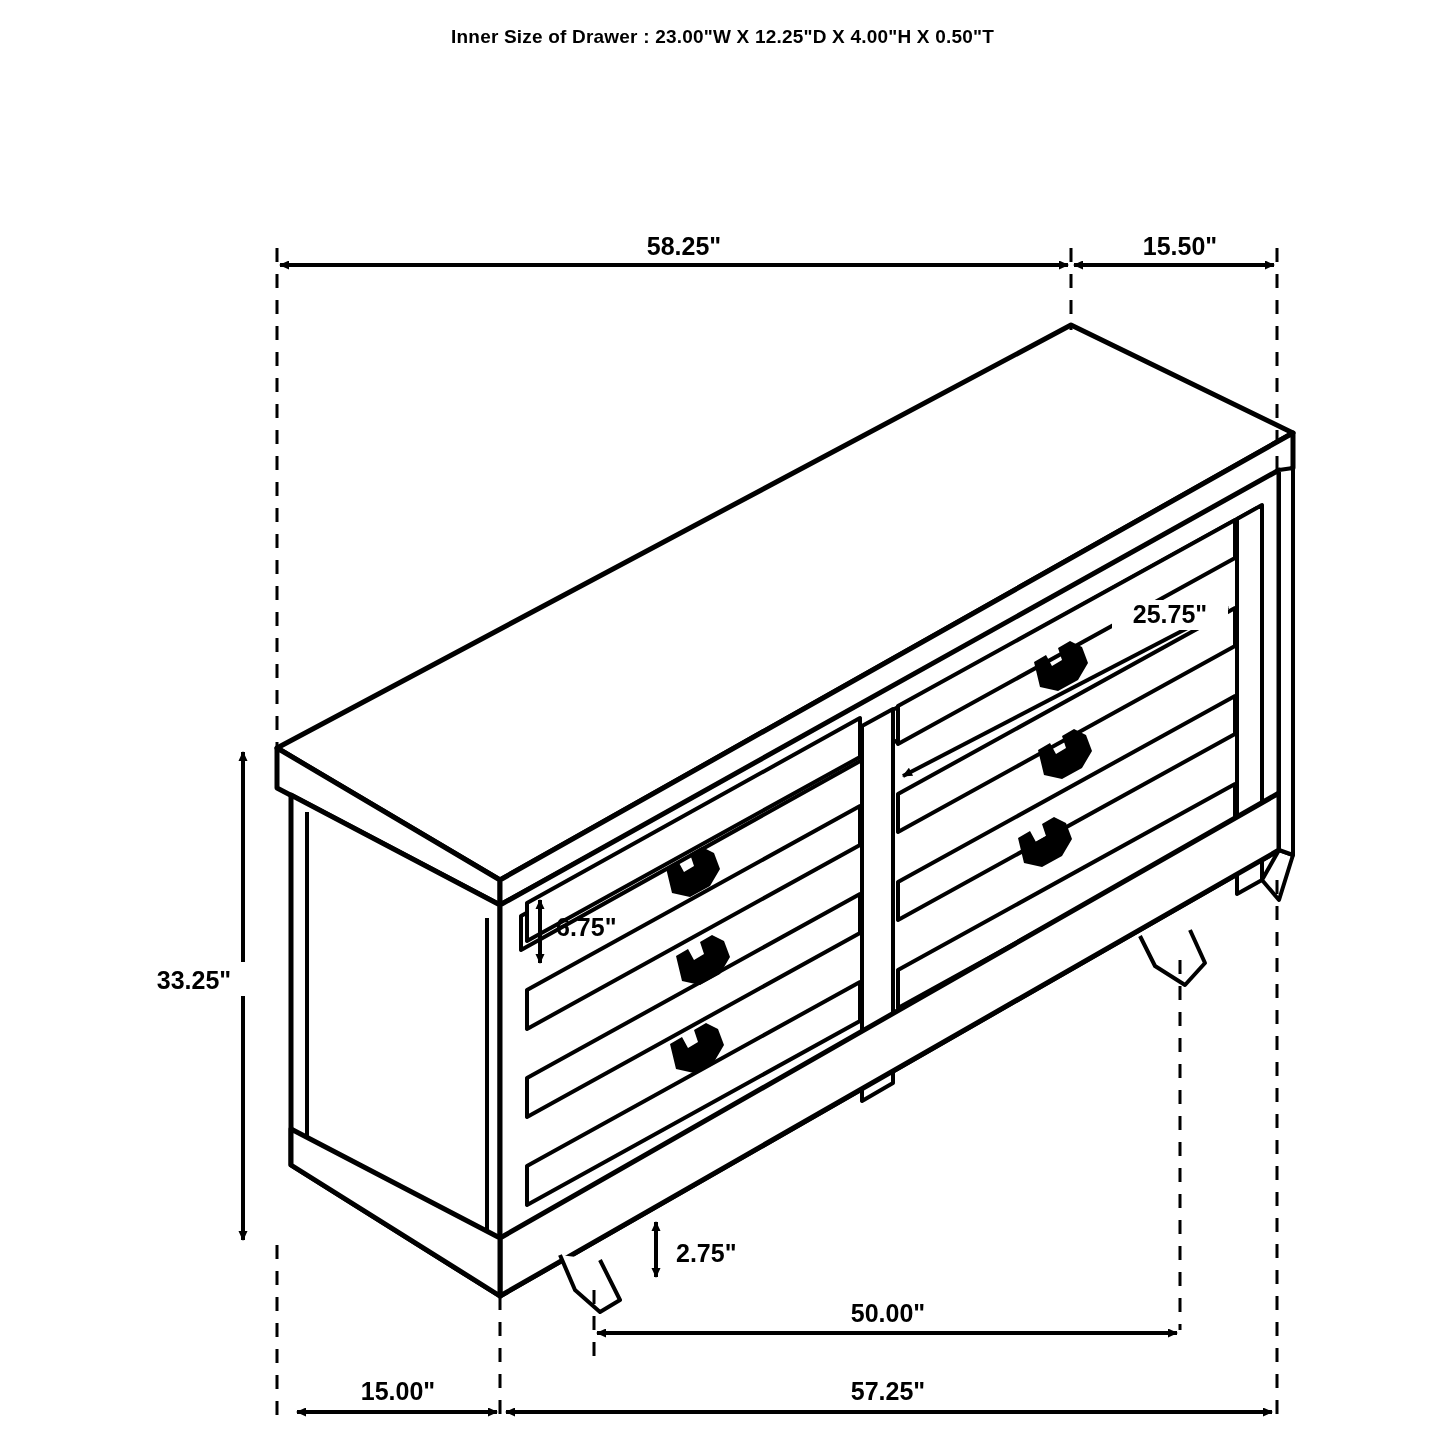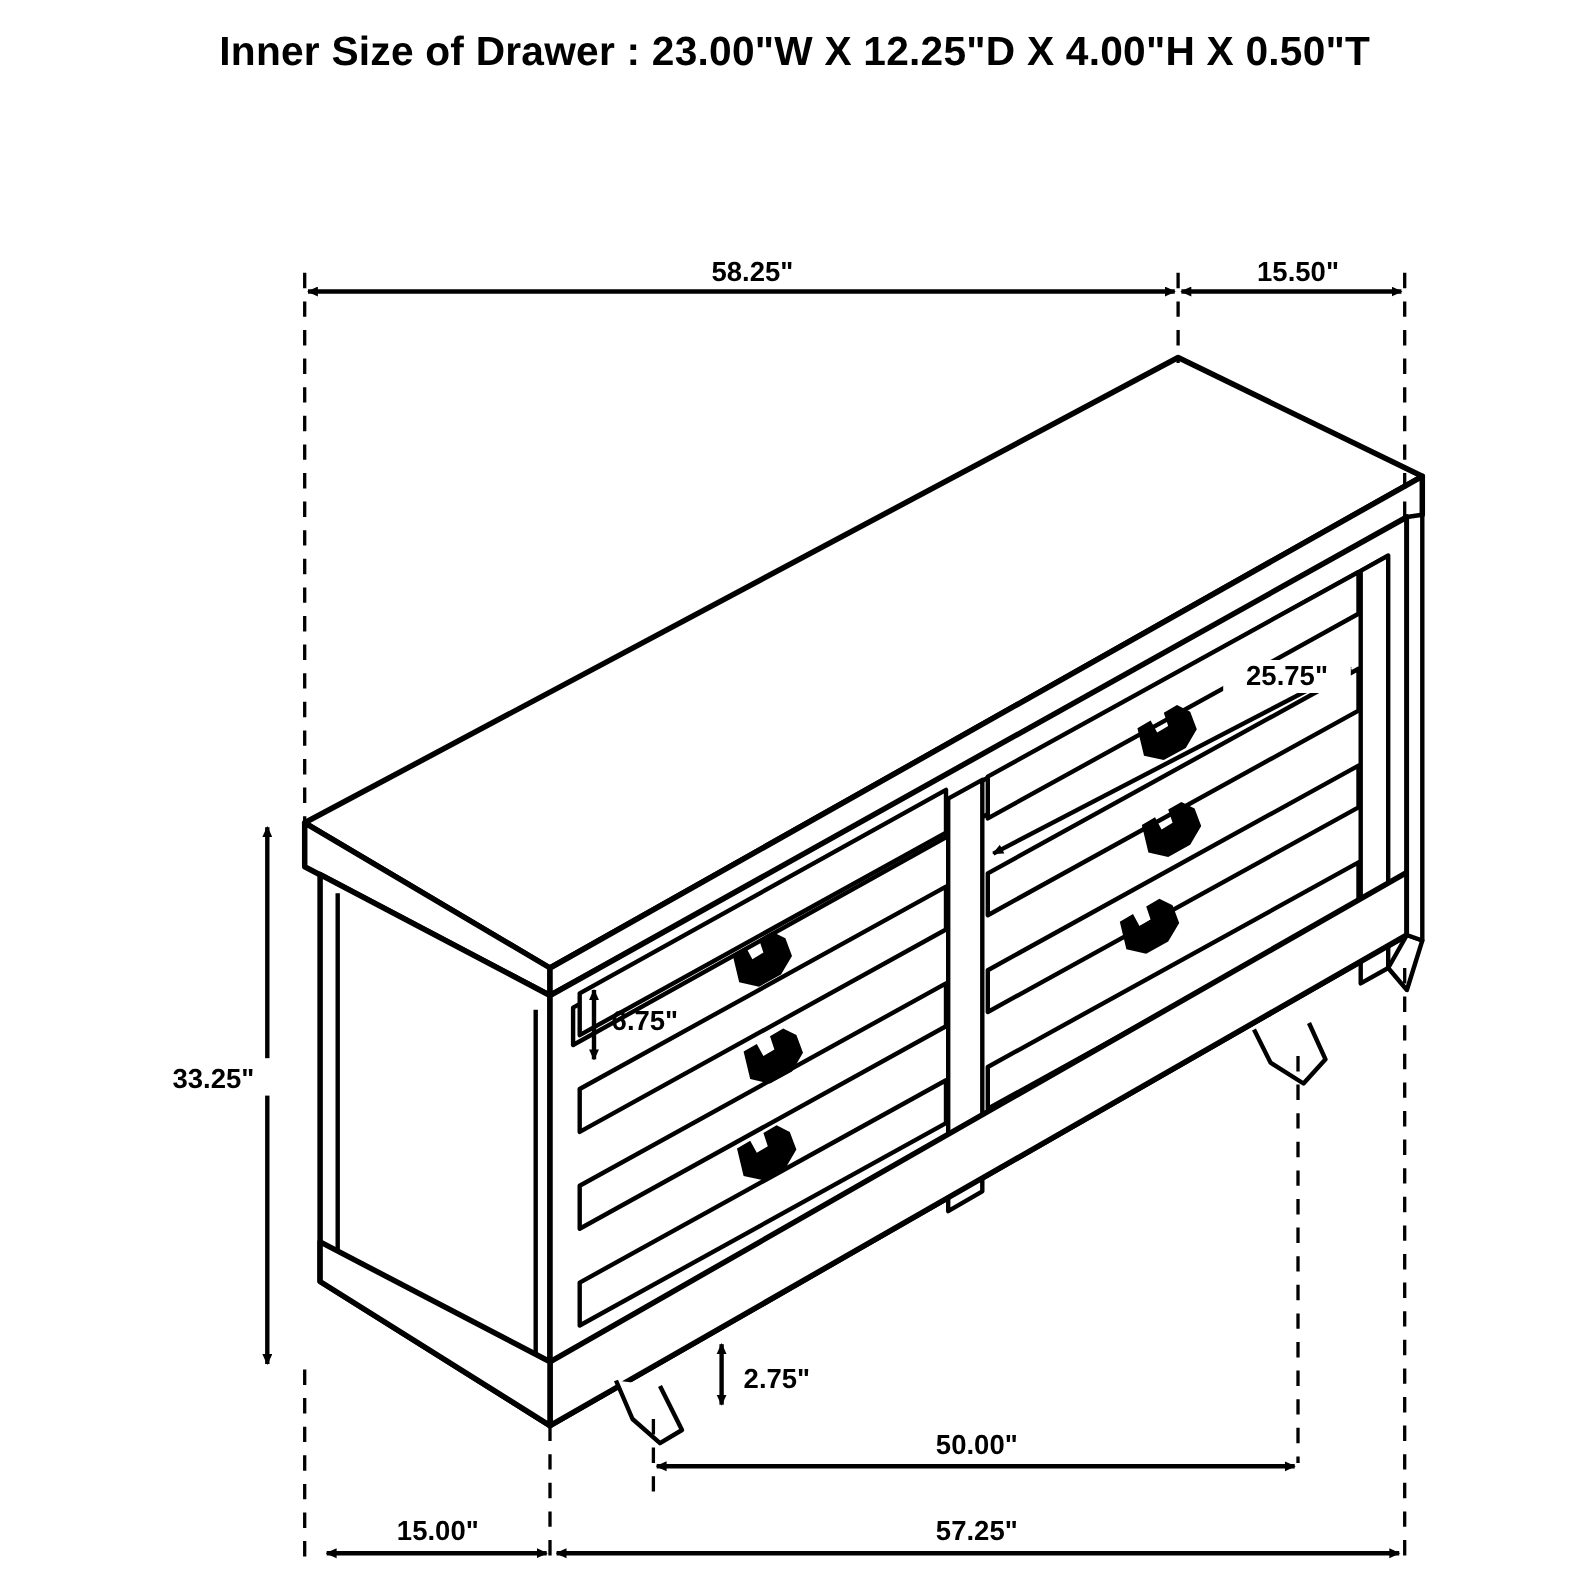--- a/index.html
+++ b/index.html
@@ -18,21 +18,21 @@
     position: relative;
     width: 1445px;
     height: 1445px;
   }
   #title {
     position: absolute;
     top: 26px;
     left: 0;
     width: 1445px;
     text-align: center;
-    font-size: 37px;
+    font-size: 19px;
     font-weight: bold;
     letter-spacing: 0.2px;
   }
   svg#drawing {
     position: absolute;
     top: 0;
     left: 0;
     width: 1445px;
     height: 1445px;
   }

